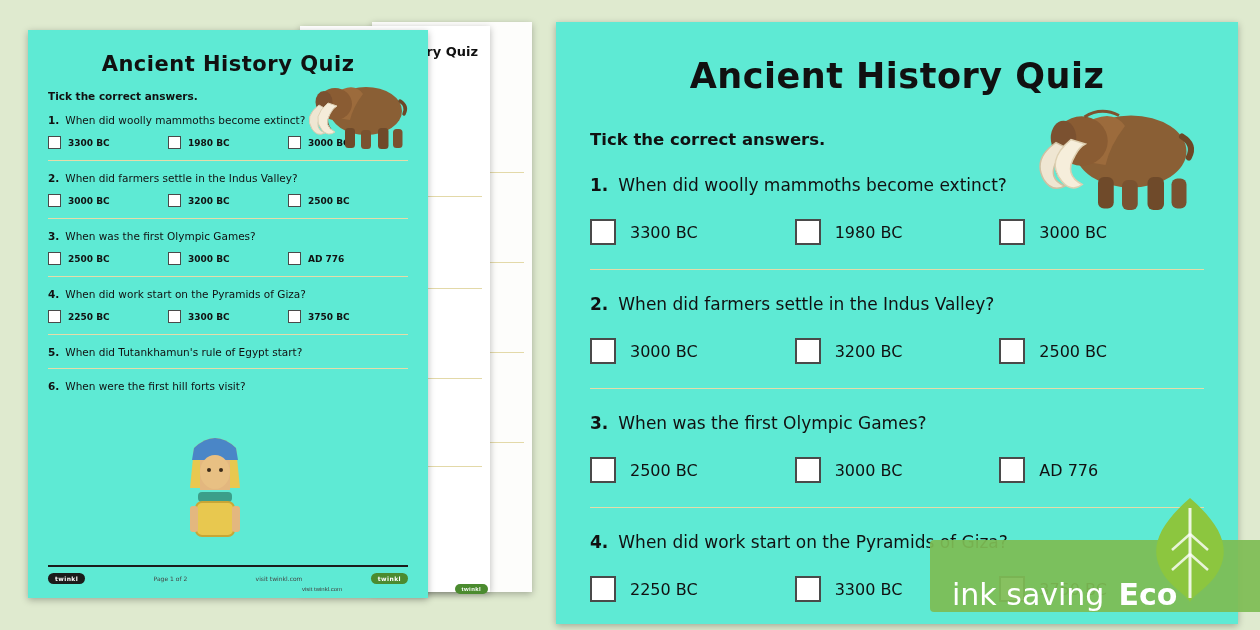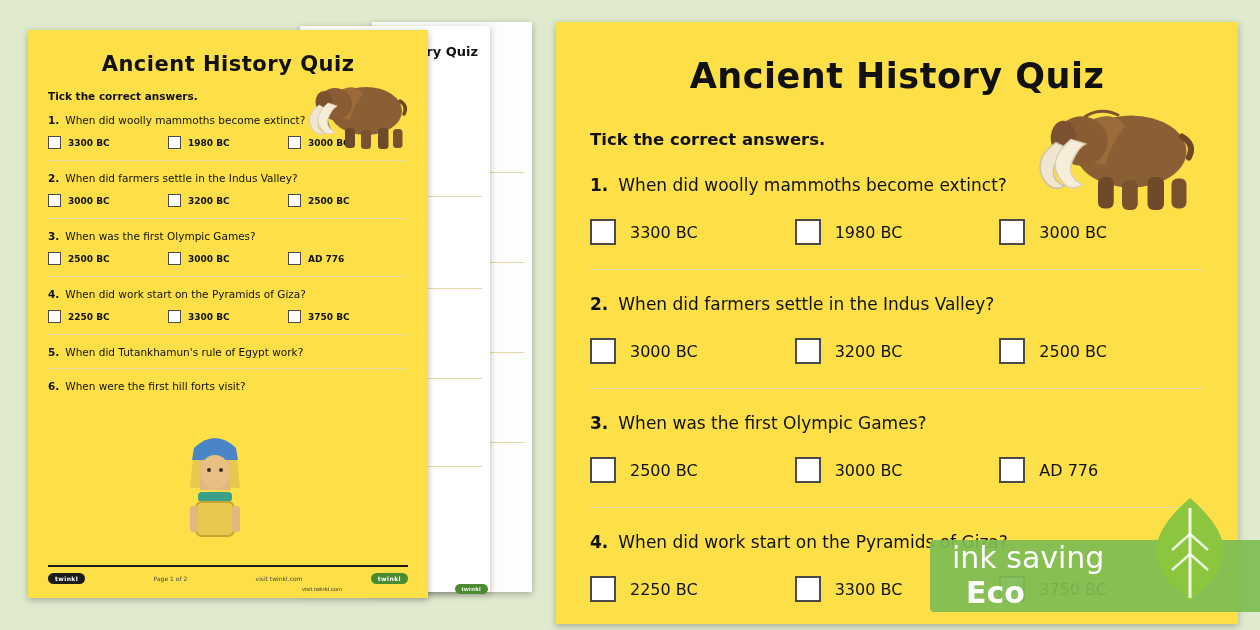--- a/index.html
+++ b/index.html
@@ -10,21 +10,21 @@
     width: 1260px;
     height: 630px;
     background: #dfeacf;
     font-family: "Liberation Sans", sans-serif;
     overflow: hidden;
     position: relative;
   }
 
   
   .sheet {
-    background: #fde047;
+    background: #5eead4;
     position: absolute;
     box-sizing: border-box;
     box-shadow: 0 2px 7px rgba(0,0,0,0.28);
     overflow: hidden;
   }
 
   
   #left-stack {
     position: absolute;
     left: 0;
@@ -236,24 +236,23 @@
   
   #eco-badge {
     position: absolute;
     right: 0;
     bottom: 18px;
     width: 330px;
     height: 72px;
     background: rgba(126,188,84,0.93);
     border-radius: 4px 0 0 4px;
     display: flex;
-    align-items: flex-start;
+    align-items: flex-end;
     padding-left: 22px;
     box-sizing: border-box;
-    flex-direction: column;
   }
   #eco-text {
     font-family: "DejaVu Sans", sans-serif;
     font-size: 30px;
     color: #ffffff;
     font-weight: normal;
   }
   #eco-word {
     font-family: "DejaVu Sans", sans-serif;
     font-size: 30px;
@@ -399,21 +398,21 @@
             <span class="box"></span>
             <span>3750 BC</span>
           </label>
       </div>
       <div class="sep"></div>
     </div>
 
     <div class="q-block">
       <div class="q-line">
         <span class="q-num">5.</span>
-        <span class="q-text">When did Tutankhamun's rule of Egypt work?</span>
+        <span class="q-text">When did Tutankhamun's rule of Egypt start?</span>
       </div>
       <div class="sep"></div>
     </div>
 
     <div class="q-block">
       <div class="q-line">
         <span class="q-num">6.</span>
         <span class="q-text">When were the first hill forts visit?</span>
       </div>
     </div>

